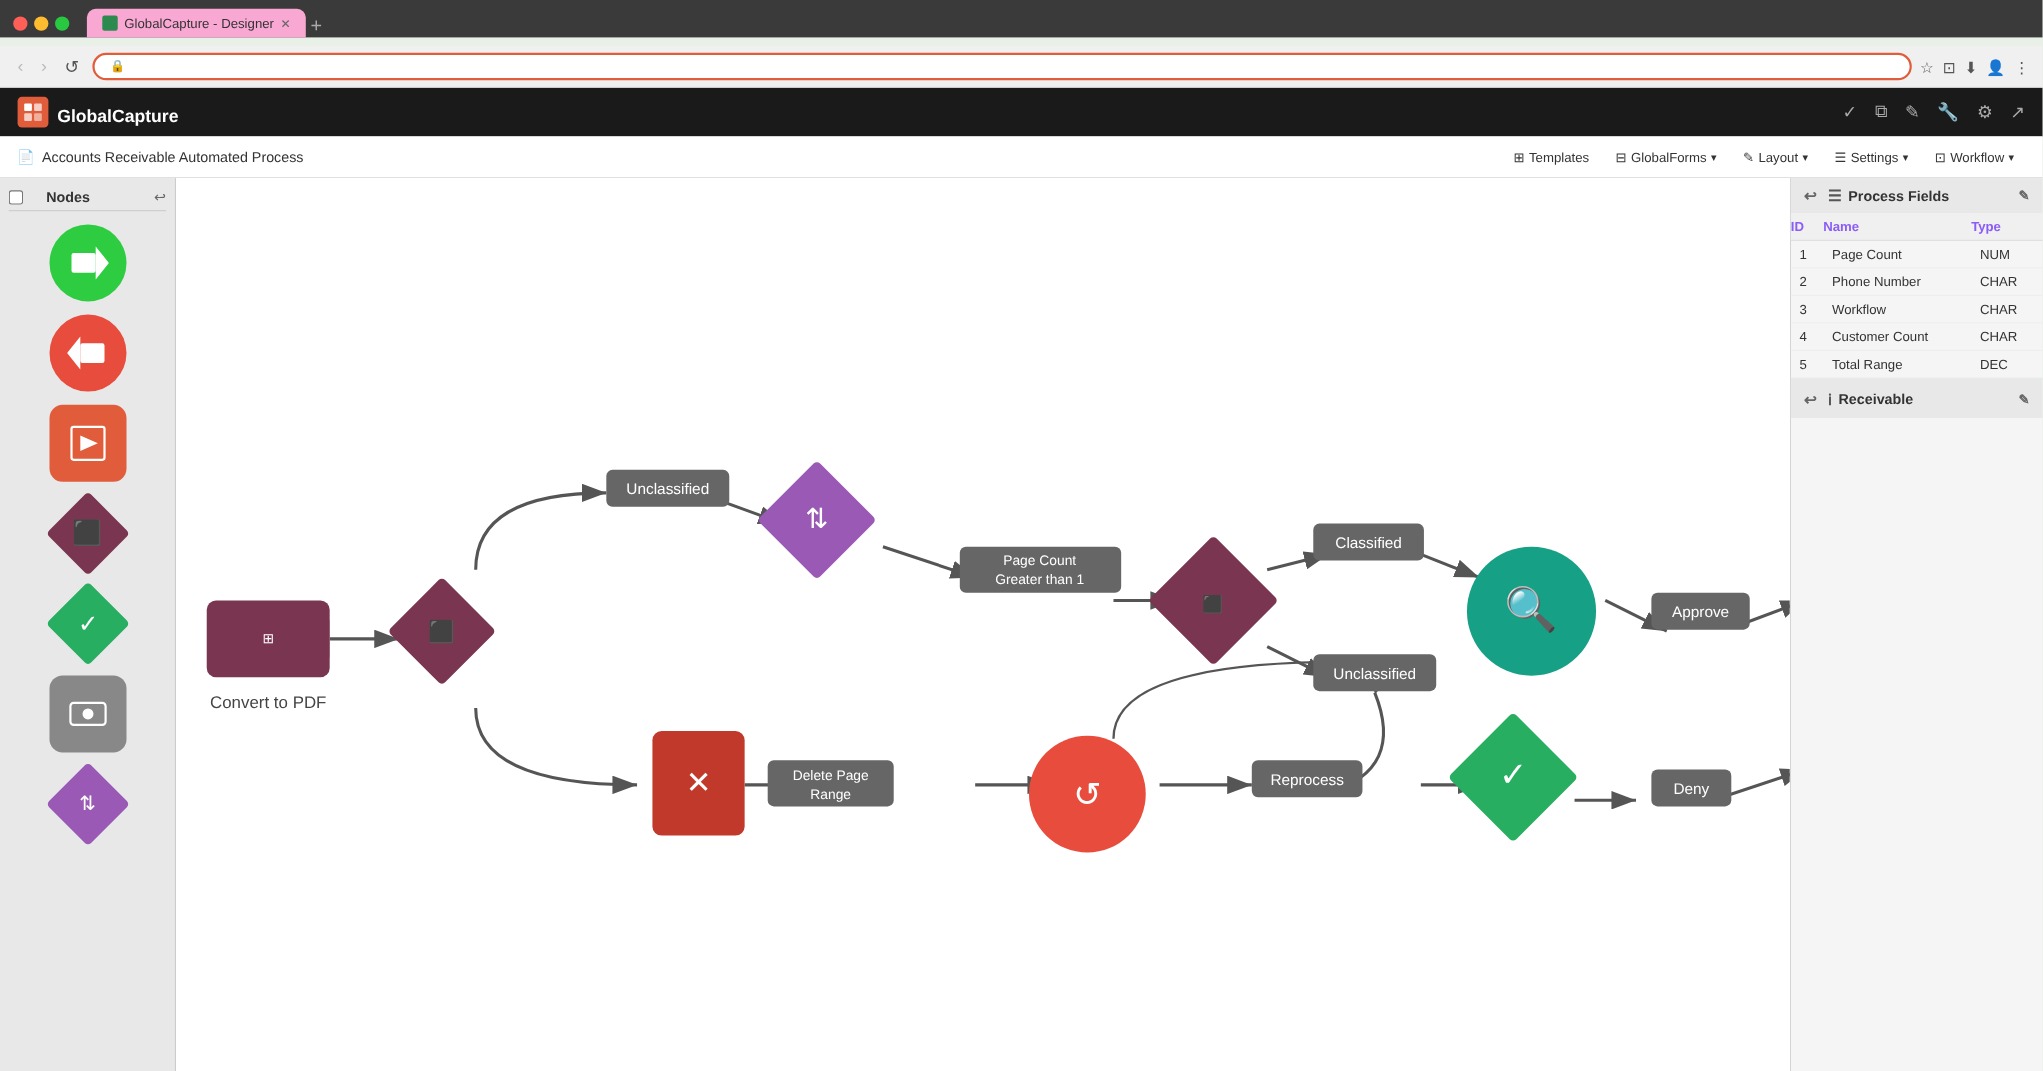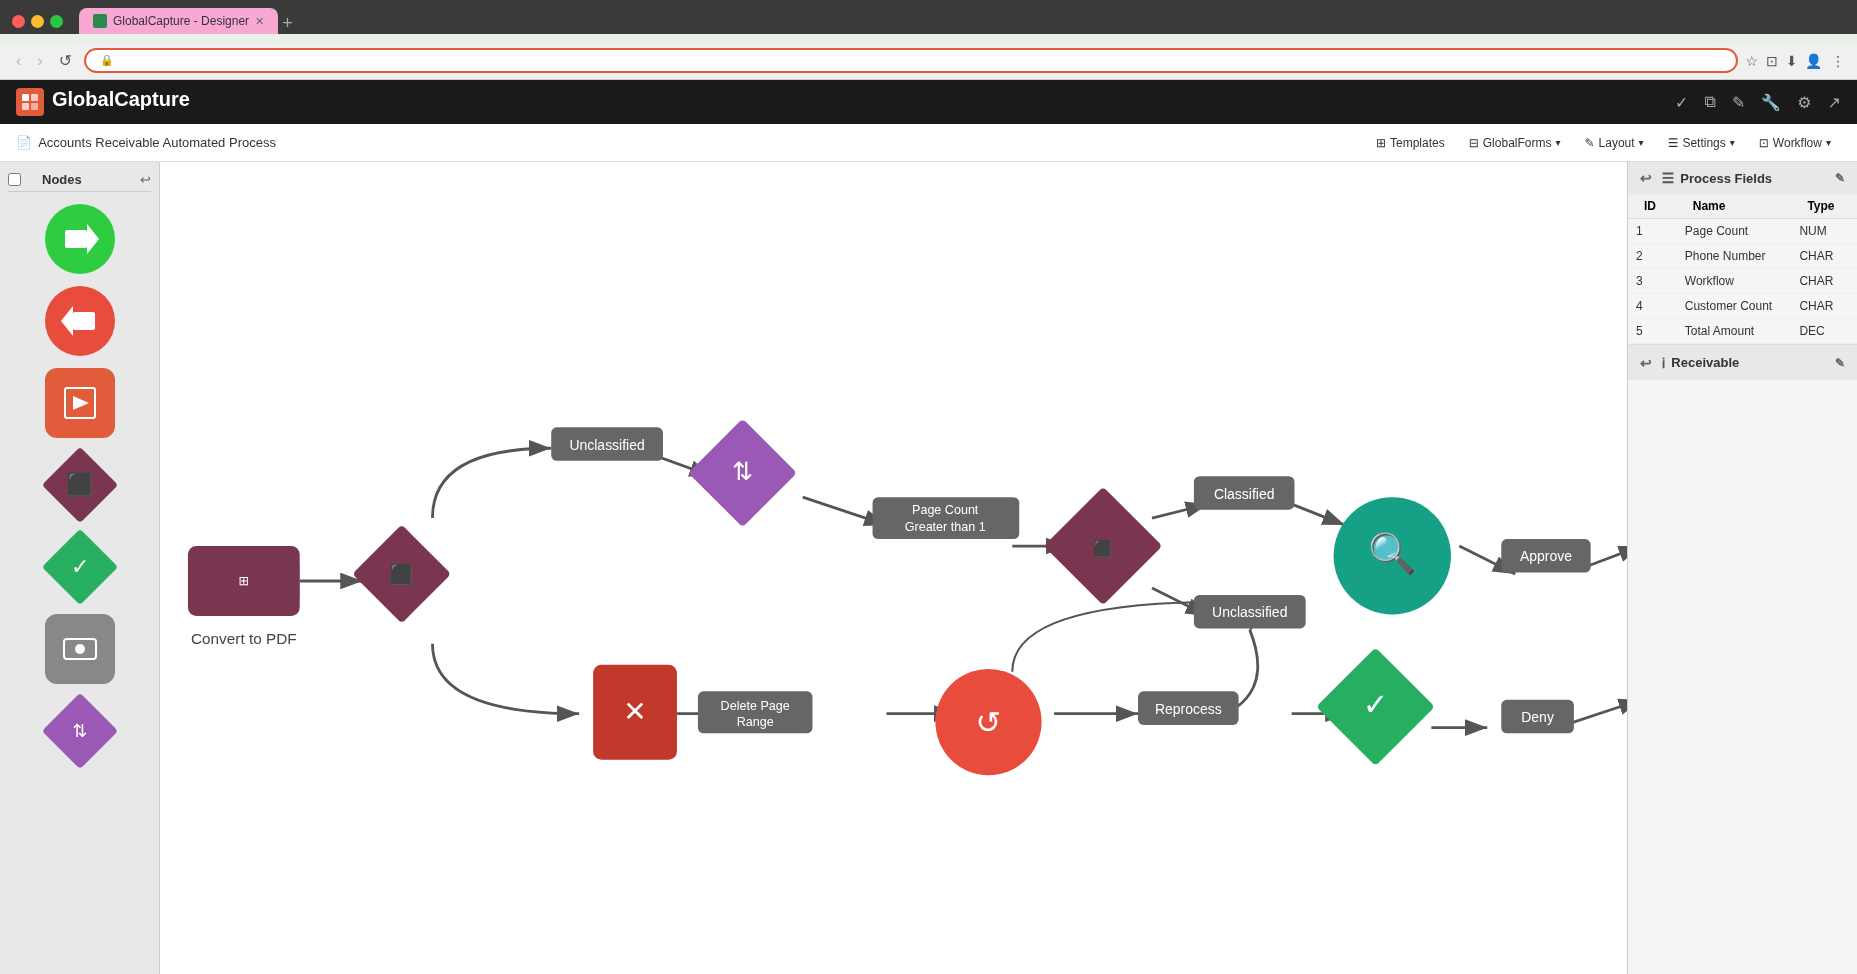--- a/index.html
+++ b/index.html
@@ -24,21 +24,21 @@
     .nav-btn { color: #555; font-size: 16px; cursor: pointer; padding: 2px 4px; }
     .nav-btn.disabled { color: #bbb; }
     .address-bar { flex: 1; background: white; border: 2px solid #e05c3a; border-radius: 20px; padding: 4px 14px; font-size: 13px; color: #333; display: flex; align-items: center; gap: 6px; }
     .address-icon { color: #666; font-size: 11px; }
     .address-text { flex: 1; color: #333; }
     .nav-actions { display: flex; gap: 8px; color: #555; font-size: 14px; }
     .nav-actions span { cursor: pointer; }
 
     
     .app-header { background: #1a1a1a; padding: 0 16px; height: 44px; display: flex; align-items: center; justify-content: space-between; }
-    .app-logo { display: flex; align-items: flex-start; gap: 8px; color: white; font-size: 20px; font-weight: 600; }
+    .app-logo { display: flex; align-items: flex-end; gap: 8px; color: white; font-size: 16px; font-weight: 600; }
     .logo-icon { width: 28px; height: 28px; background: #e05c3a; border-radius: 4px; display: flex; align-items: center; justify-content: center; color: white; font-size: 14px; }
     .header-tools { display: flex; gap: 16px; color: #aaa; font-size: 16px; }
     .header-tools span { cursor: pointer; }
 
     
     .toolbar { background: white; border-bottom: 1px solid #ddd; padding: 6px 16px; display: flex; align-items: center; justify-content: space-between; height: 38px; }
     .process-title { display: flex; align-items: center; gap: 6px; font-size: 13px; color: #333; }
     .toolbar-actions { display: flex; gap: 4px; }
     .toolbar-btn { padding: 4px 10px; font-size: 12px; color: #333; cursor: pointer; display: flex; align-items: center; gap: 4px; background: none; border: none; }
     .toolbar-btn .chevron { font-size: 10px; }
@@ -61,21 +61,21 @@
 
     
     .right-panel { width: 230px; background: #f5f5f5; border-left: 1px solid #ccc; display: flex; flex-direction: column; }
     .panel-section { border-bottom: 1px solid #ddd; }
     .panel-header { background: #e8e8e8; padding: 8px 12px; display: flex; align-items: center; gap: 6px; font-size: 13px; font-weight: 600; color: #333; }
     .panel-header .panel-icon { color: #555; font-size: 14px; }
     .panel-header .edit-icon { margin-left: auto; color: #666; cursor: pointer; font-size: 12px; }
     .panel-header .back-icon { color: #666; cursor: pointer; font-size: 14px; margin-right: 4px; }
 
     .fields-table { width: 100%; border-collapse: collapse; font-size: 12px; }
-    .fields-table th { background: #f0f0f0; padding: 5px 16px; text-align: left; color: #000000; font-weight: 600; border-bottom: 1px solid #ddd; }
+    .fields-table th { background: #f0f0f0; padding: 5px 0; text-align: left; color: #8b5cf6; font-weight: 600; border-bottom: 1px solid #ddd; }
     .fields-table td { padding: 5px 8px; border-bottom: 1px solid #eee; color: #333; }
 
     .info-section { flex: 1; }
     .info-body { padding: 12px; font-size: 12px; color: #666; }
   </style>
 </head>
 <body>
 
 <div class="browser-chrome">
   <div class="browser-top">
@@ -409,21 +409,21 @@
               <td>Workflow</td>
               <td>CHAR</td>
             </tr>
             <tr>
               <td>4</td>
               <td>Customer Count</td>
               <td>CHAR</td>
             </tr>
             <tr>
               <td>5</td>
-              <td>Total Amount</td>
+              <td>Total Range</td>
               <td>DEC</td>
             </tr>
           </tbody>
       </table>
     </div>
 
     <div class="panel-section info-section">
       <div class="panel-header">
         <span class="back-icon">↩</span>
         <span class="panel-icon">ℹ</span>

